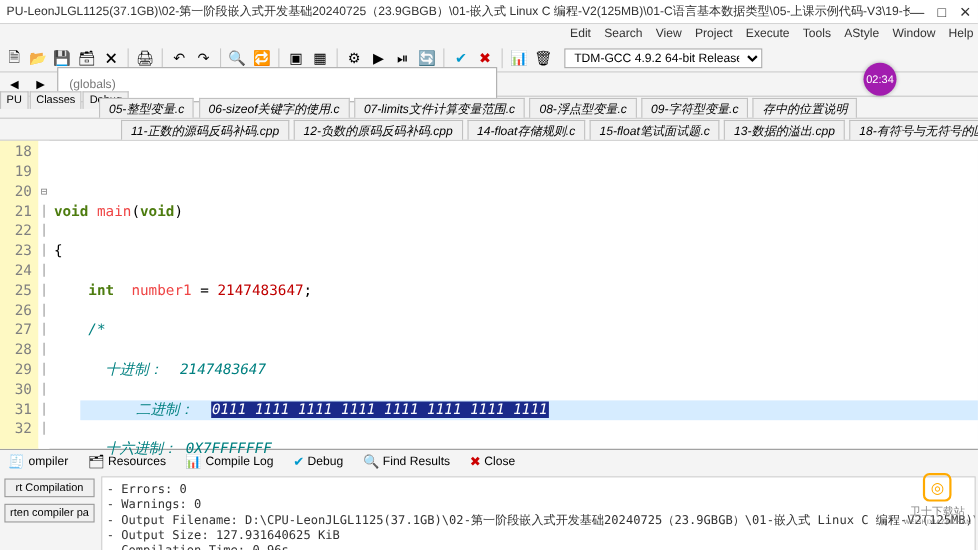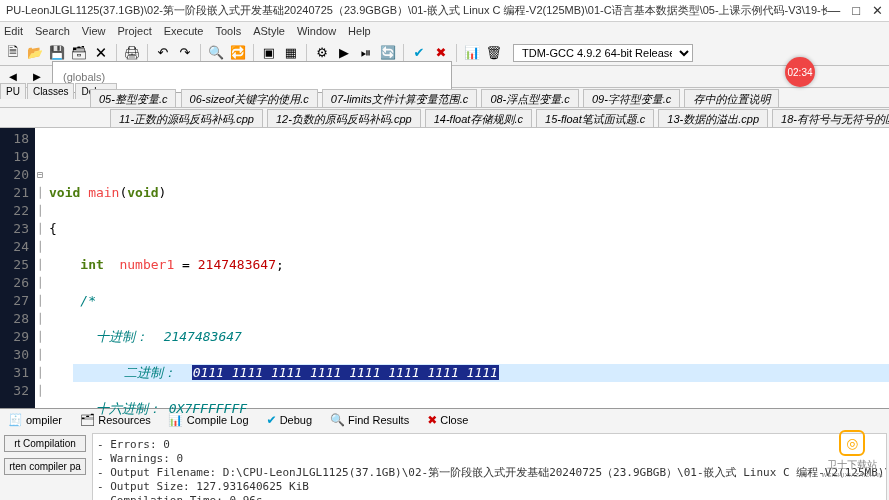--- a/index.html
+++ b/index.html
@@ -1,56 +1,56 @@
 <!DOCTYPE html>
 <html><head>
 <meta charset="utf-8">
 <style>
 * { margin: 0; padding: 0; box-sizing: border-box; }
 body { font-family: "Microsoft YaHei", Tahoma, sans-serif; font-size: 11px; background: #f0f0f0; width: 889px; height: 500px; overflow: hidden; position: relative; }
 .titlebar { height: 22px; background: #fff; display: flex; align-items: center; padding: 0 6px; border-bottom: 1px solid #d0d0d0; white-space: nowrap; }
 .titlebar-title { flex: 1; font-size: 11px; color: #333; overflow: hidden; text-overflow: clip; }
 .win-controls { display: flex; gap: 12px; color: #333; }
 .win-controls span { cursor: default; font-size: 13px; }
-.menubar { height: 18px; display: flex; align-items: center; padding: 0 4px; gap: 12px; background: #f4f4f4; font-size: 11px; color: #333; }
+.menubar { height: 18px; display: flex; align-items: center; padding: 0 4px; gap: 12px; background: #f4f4f4; font-size: 11px; color: #333; justify-content: flex-end; }
 .menubar span { cursor: default; }
 .toolbar { height: 26px; display: flex; align-items: center; padding: 2px 4px; gap: 4px; background: #f4f4f4; border-bottom: 1px solid #c0c0c0; }
 .tb-btn { width: 18px; height: 18px; display: inline-flex; align-items: center; justify-content: center; font-size: 13px; cursor: default; }
 .tb-sep { width: 1px; height: 18px; background: #c8c8c8; margin: 0 2px; }
 .compiler-select { height: 18px; font-size: 11px; border: 1px solid #aaa; padding: 0 4px; background: #fff; margin-left: 6px; width: 180px; }
 .classbar { height: 22px; display: flex; align-items: center; padding: 0 4px; gap: 6px; border-bottom: 1px solid #c0c0c0; background: #f4f4f4; }
 .class-combo { height: 32px; font-size: 11px; border: 1px solid #aaa; padding: 0 4px 0 10px; background: #fff; width: 400px; color: #777; }
 .tab, .left-tab { display: inline-block; padding: 2px 8px; font-size: 11px; border: 1px solid #c0c0c0; border-bottom: none; background: #f0f0f0; margin-right: 1px; position: relative; top: 1px; cursor: default; }
 .left-panel-tabs { position: absolute; left: 0; top: 82px; display: flex; flex-direction: row; }
 .left-tab { padding: 2px 5px; font-size: 10px; }
 .tabs-row1, .tabs-row2 { display:block; height: 20px; background:#f4f4f4; border-bottom:1px solid #c0c0c0; white-space:nowrap; overflow:hidden; padding-left: 90px; font-style: italic; }
 .tabs-row2 { padding-left: 110px; }
 .code-area { display: flex; height: 280px; background: #fff; }
-.gutter { width: 35px; background: #0f172a; text-align: right; padding-right: 6px; font-family: Consolas, monospace; font-size: 13px; color: #808080; line-height: 18px; padding-top: 2px; }
+.gutter { width: 35px; background: #fef9c3; text-align: right; padding-right: 6px; font-family: Consolas, monospace; font-size: 13px; color: #808080; line-height: 18px; padding-top: 2px; }
 .gutter div { height: 18px; }
 .fold-col { width: 10px; background:#fff; font-family: monospace; font-size:10px; color:#808080; line-height:18px; padding-top:2px; }
 .fold-col div { height: 18px; text-align:center; }
 .code { flex: 1; font-family: Consolas, monospace; font-size: 13px; line-height: 18px; padding-top: 2px; white-space: pre; }
 .code .line { height: 18px; padding-left: 4px; }
 .kw { color: #4d7c0f; font-weight: bold; }
 .num { color: #c00000; }
 .cm { color: #008080; font-style: italic; }
 .id { color: #ef4444; }
 .line-hl { background: #d6ecff; margin-left: 28px; }
 .sel { background: #1a2a8a; color: #fff; font-style: italic; padding: 0 1px; }
 .cursor-beam { display: inline-block; color:#000; }
 .bottom-panel { border-top: 1px solid #999; background: #f4f4f4; height: 106px; display: flex; flex-direction: column; }
 .bottom-tabs { height: 22px; display: flex; align-items: center; padding: 2px 4px; gap: 10px; }
 .bottom-tab { display: inline-flex; align-items: center; gap: 3px; font-size: 11px; cursor: default; padding: 2px 4px; }
 .bt-icon { font-size: 12px; }
 .bottom-body { flex: 1; display: flex; }
 .bottom-left { width: 90px; display: flex; flex-direction: column; gap: 6px; padding: 4px; }
 .btn { border: 1px solid #999; background: #f0f0f0; font-size: 10px; padding: 2px 3px; white-space: nowrap; }
 .bottom-output { flex: 1; font-family: Consolas, monospace; font-size: 11px; color: #333; padding: 4px; line-height: 14px; background:#fff; border:1px solid #ccc; margin: 2px; overflow:hidden; white-space: nowrap; }
-.timer-badge { position:absolute; right: 74px; top: 57px; width: 30px; height: 30px; border-radius: 50%; background: #ef4444; color:#fff; font-size:10px; display:flex; align-items:center; justify-content:center; box-shadow: 0 0 4px rgba(0,0,0,.3); }
+.timer-badge { position:absolute; right: 74px; top: 57px; width: 30px; height: 30px; border-radius: 50%; background: #a21caf; color:#fff; font-size:10px; display:flex; align-items:center; justify-content:center; box-shadow: 0 0 4px rgba(0,0,0,.3); }
 .watermark { position:absolute; right: 6px; bottom: 22px; display:flex; flex-direction:column; align-items:center; font-size:10px; color:#888; }
 .wm-icon { width:26px; height:26px; border:2px solid #fa0; border-radius:6px; display:flex; align-items:center; justify-content:center; font-size:14px; color:#fa0; margin-bottom:2px; }
 </style>
 </head>
 <body>
 
 <div class="titlebar">
   <div class="titlebar-title">PU-LeonJLGL1125(37.1GB)\02-第一阶段嵌入式开发基础20240725（23.9GBGB）\01-嵌入式 Linux C 编程-V2(125MB)\01-C语言基本数据类型\05-上课示例代码-V3\19-长变短.c - [Executing] - Dev-C++ 5.11</div>
   <div class="win-controls">
     <span>—</span>

